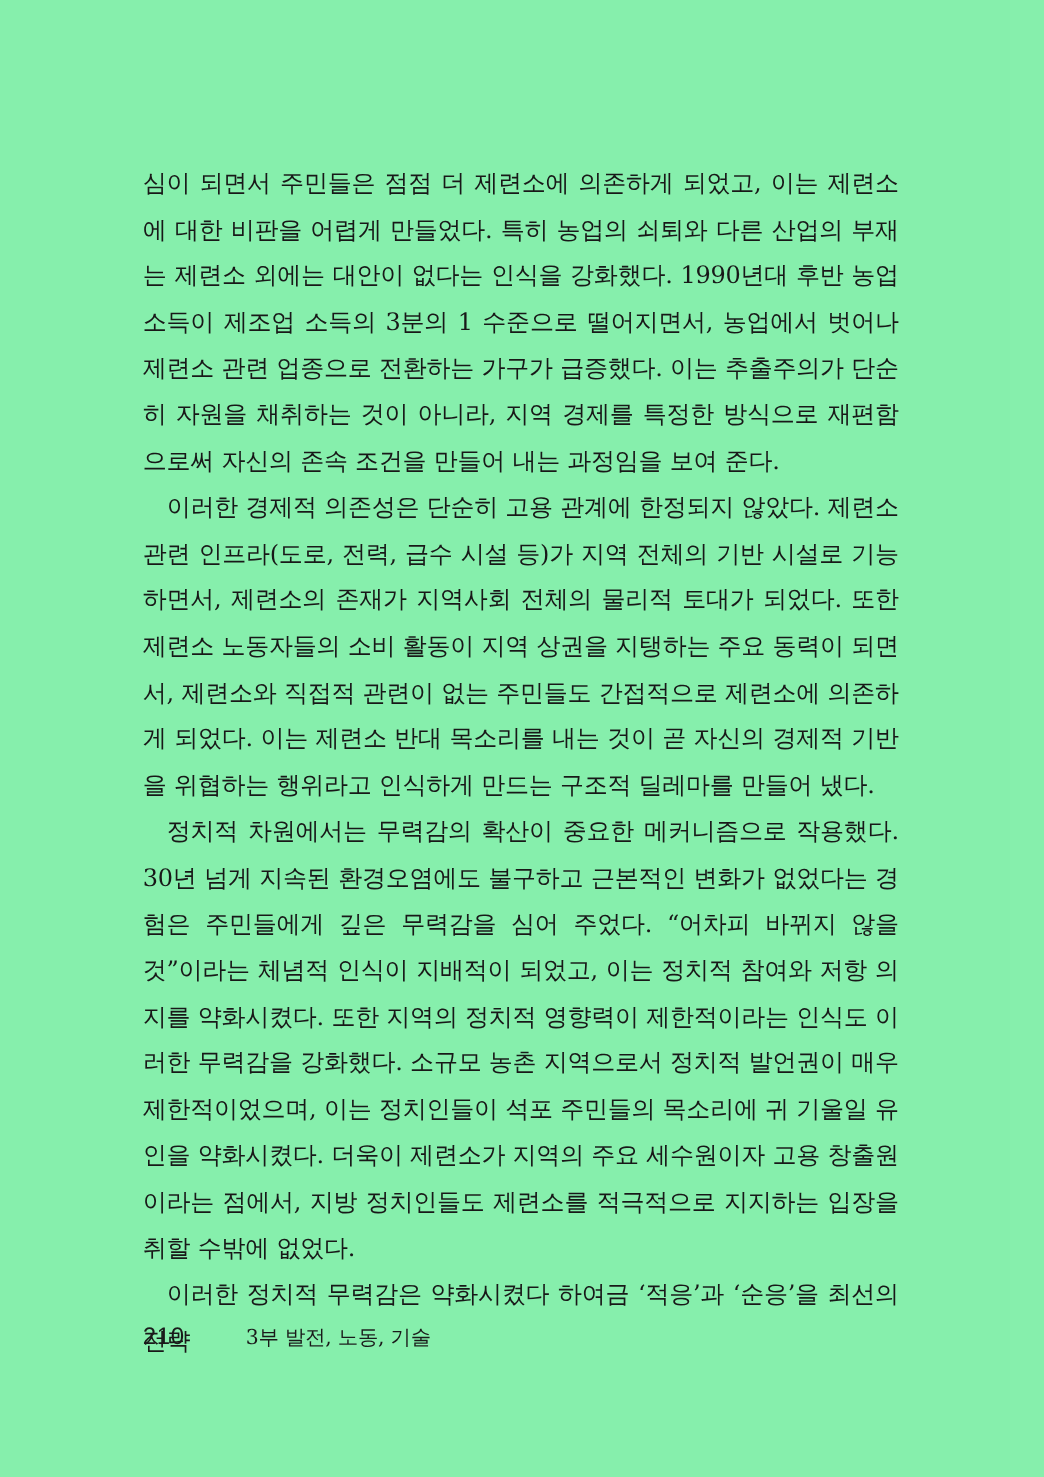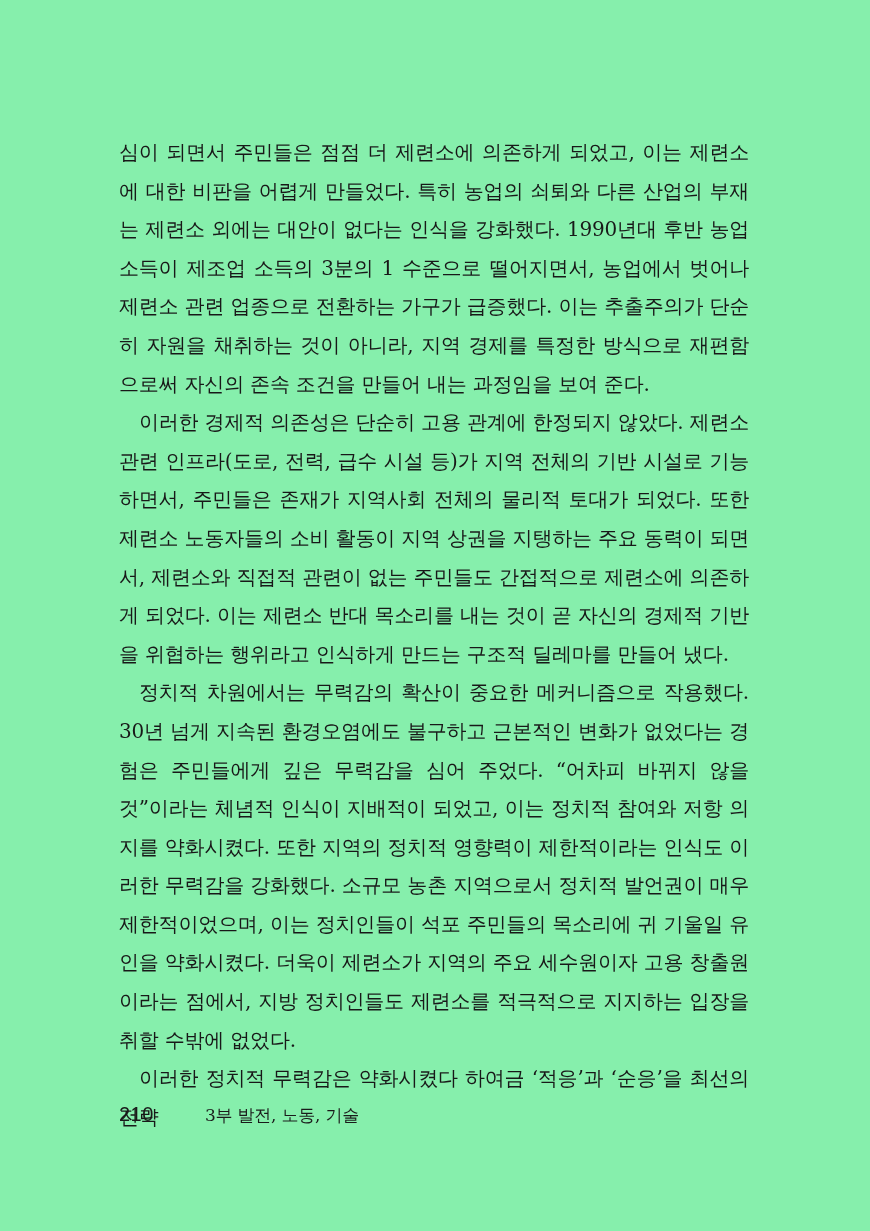--- a/index.html
+++ b/index.html
@@ -58,21 +58,21 @@
     margin-left: 36px;
   }
 </style>
 </head>
 <body>
 
 <div class="page">
 
   <div class="body-text">
     <p>심이 되면서 주민들은 점점 더 제련소에 의존하게 되었고, 이는 제련소에 대한 비판을 어렵게 만들었다. 특히 농업의 쇠퇴와 다른 산업의 부재는 제련소 외에는 대안이 없다는 인식을 강화했다. 1990년대 후반 농업 소득이 제조업 소득의 3분의 1 수준으로 떨어지면서, 농업에서 벗어나 제련소 관련 업종으로 전환하는 가구가 급증했다. 이는 추출주의가 단순히 자원을 채취하는 것이 아니라, 지역 경제를 특정한 방식으로 재편함으로써 자신의 존속 조건을 만들어 내는 과정임을 보여 준다.</p>
-    <p class="indented">이러한 경제적 의존성은 단순히 고용 관계에 한정되지 않았다. 제련소 관련 인프라(도로, 전력, 급수 시설 등)가 지역 전체의 기반 시설로 기능하면서, 주민들은 존재가 지역사회 전체의 물리적 토대가 되었다. 또한 제련소 노동자들의 소비 활동이 지역 상권을 지탱하는 주요 동력이 되면서, 제련소와 직접적 관련이 없는 주민들도 간접적으로 제련소에 의존하게 되었다. 이는 제련소 반대 목소리를 내는 것이 곧 자신의 경제적 기반을 위협하는 행위라고 인식하게 만드는 구조적 딜레마를 만들어 냈다.</p>
+    <p class="indented">이러한 경제적 의존성은 단순히 고용 관계에 한정되지 않았다. 제련소 관련 인프라(도로, 전력, 급수 시설 등)가 지역 전체의 기반 시설로 기능하면서, 제련소의 존재가 지역사회 전체의 물리적 토대가 되었다. 또한 제련소 노동자들의 소비 활동이 지역 상권을 지탱하는 주요 동력이 되면서, 제련소와 직접적 관련이 없는 주민들도 간접적으로 제련소에 의존하게 되었다. 이는 제련소 반대 목소리를 내는 것이 곧 자신의 경제적 기반을 위협하는 행위라고 인식하게 만드는 구조적 딜레마를 만들어 냈다.</p>
     <p class="indented">정치적 차원에서는 무력감의 확산이 중요한 메커니즘으로 작용했다. 30년 넘게 지속된 환경오염에도 불구하고 근본적인 변화가 없었다는 경험은 주민들에게 깊은 무력감을 심어 주었다. “어차피 바뀌지 않을 것”이라는 체념적 인식이 지배적이 되었고, 이는 정치적 참여와 저항 의지를 약화시켰다. 또한 지역의 정치적 영향력이 제한적이라는 인식도 이러한 무력감을 강화했다. 소규모 농촌 지역으로서 정치적 발언권이 매우 제한적이었으며, 이는 정치인들이 석포 주민들의 목소리에 귀 기울일 유인을 약화시켰다. 더욱이 제련소가 지역의 주요 세수원이자 고용 창출원이라는 점에서, 지방 정치인들도 제련소를 적극적으로 지지하는 입장을 취할 수밖에 없었다.</p>
     <p class="indented">이러한 정치적 무력감은 약화시켰다 하여금 ‘적응’과 ‘순응’을 최선의 전략</p>
   </div>
 
   <div class="footer">
     <span class="page-number">210</span>
     <span class="section-title">3부 발전, 노동, 기술</span>
   </div>
 
 </div>

